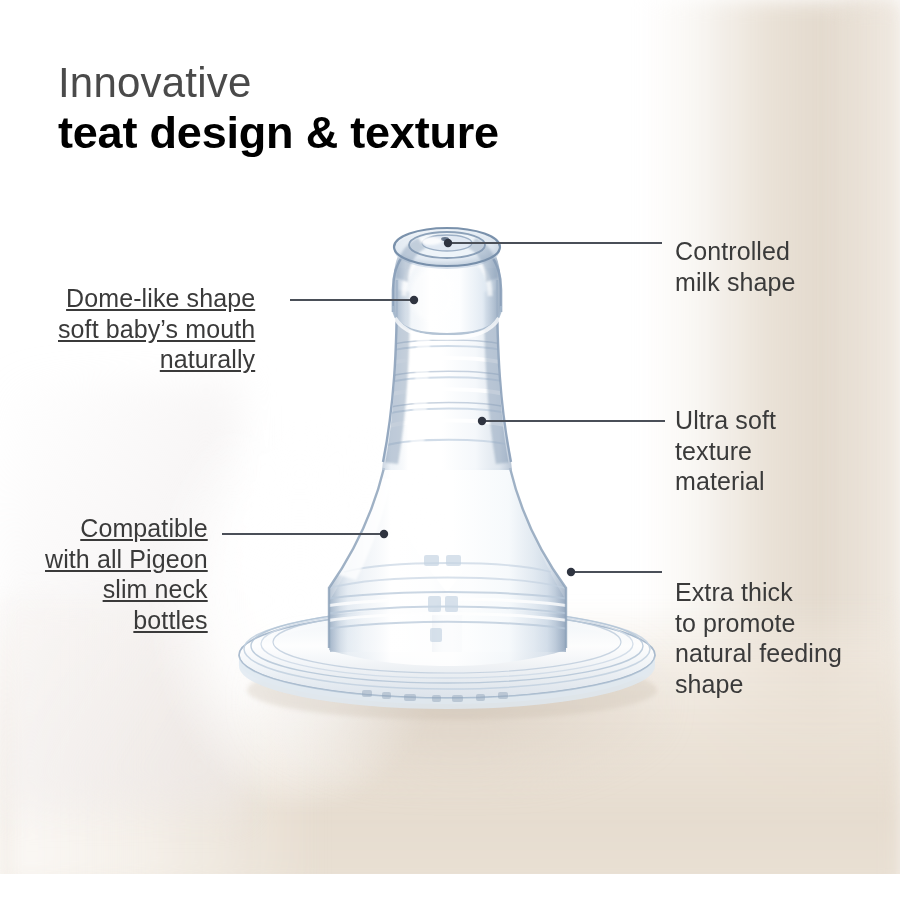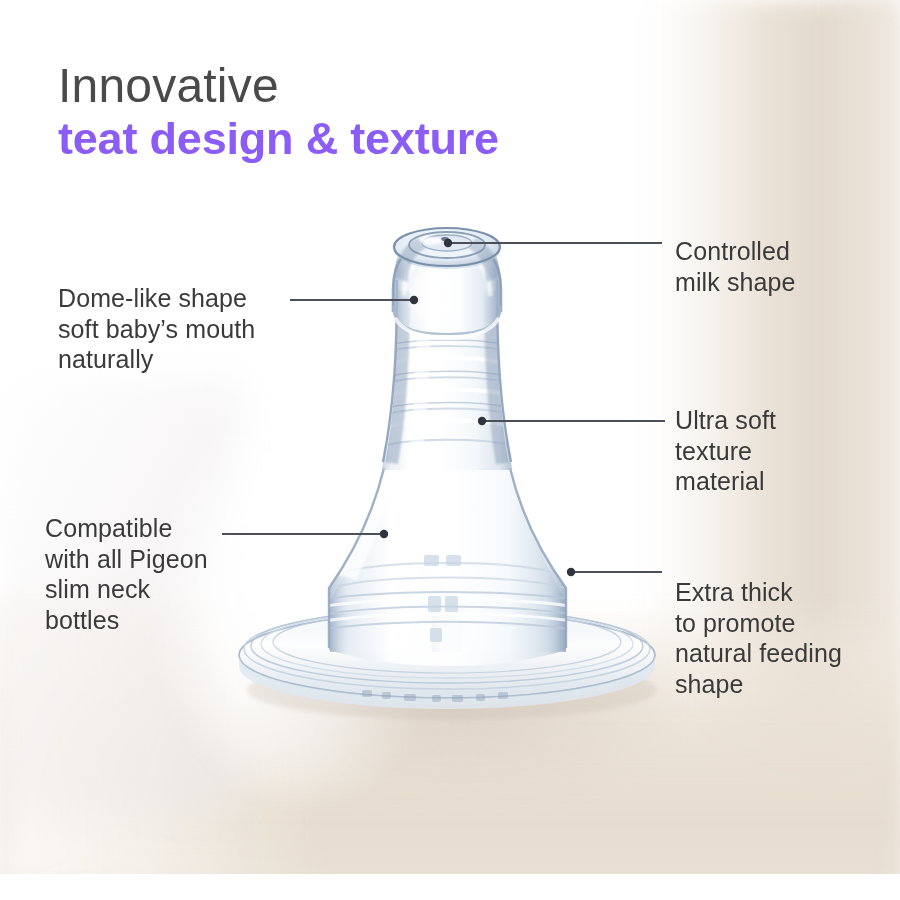--- a/index.html
+++ b/index.html
@@ -94,49 +94,49 @@
     filter: blur(14px);
   }
 
   
   .title-block {
     position: absolute;
     left: 58px;
     top: 62px;
   }
   .title-line1 {
-    font-size: 48px;
+    font-size: 42px;
     font-weight: 300;
     color: #4a4a4a;
     letter-spacing: 0.2px;
     line-height: 1.0;
     margin: 0 0 6px 0;
     white-space: nowrap;
   }
   .title-line2 {
     font-size: 45px;
     font-weight: 700;
-    color: #8b5cf6;
+    color: #000000;
     letter-spacing: -0.2px;
     line-height: 1.0;
     margin: 0;
     white-space: nowrap;
   }
 
   
   .callout {
     position: absolute;
     color: #3a3a3a;
     font-size: 25px;
     font-weight: 400;
     line-height: 1.22;
     letter-spacing: 0.1px;
     white-space: nowrap;
   }
-  .callout.left  { text-align: left; }
+  .callout.left  { text-align: right; text-decoration: underline; }
   .callout.right { text-align: left; }
   .callout .ln { display: block; }
 
   #callout-dome        { left: 58px;  top: 283px; }
   #callout-compatible  { left: 45px;  top: 513px; }
   #callout-flow        { left: 675px; top: 236px; }
   #callout-silicone    { left: 675px; top: 405px; }
   #callout-thick       { left: 675px; top: 557px; margin-top: 20px; }
 
   

